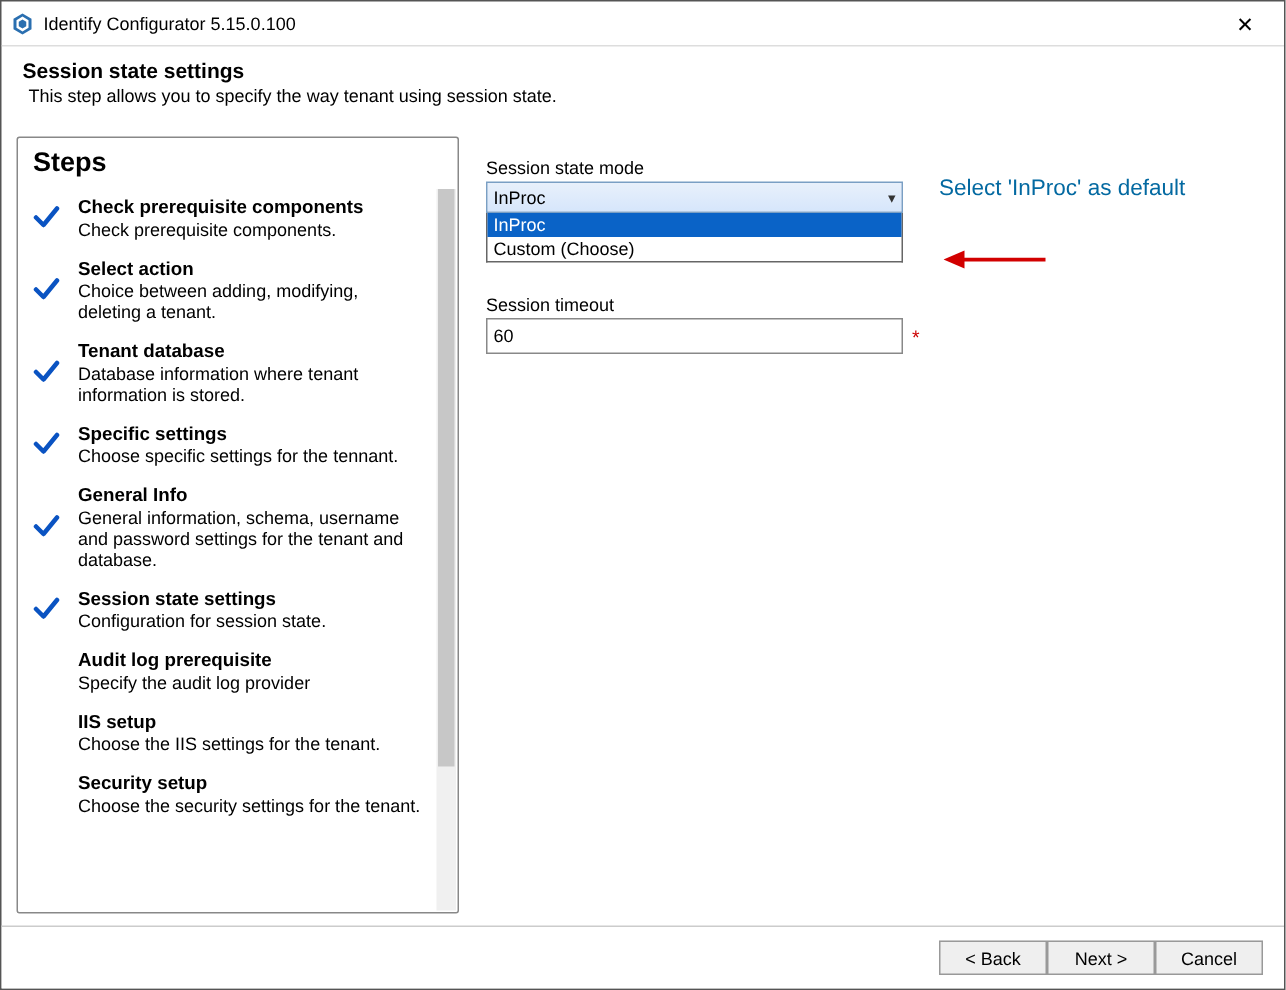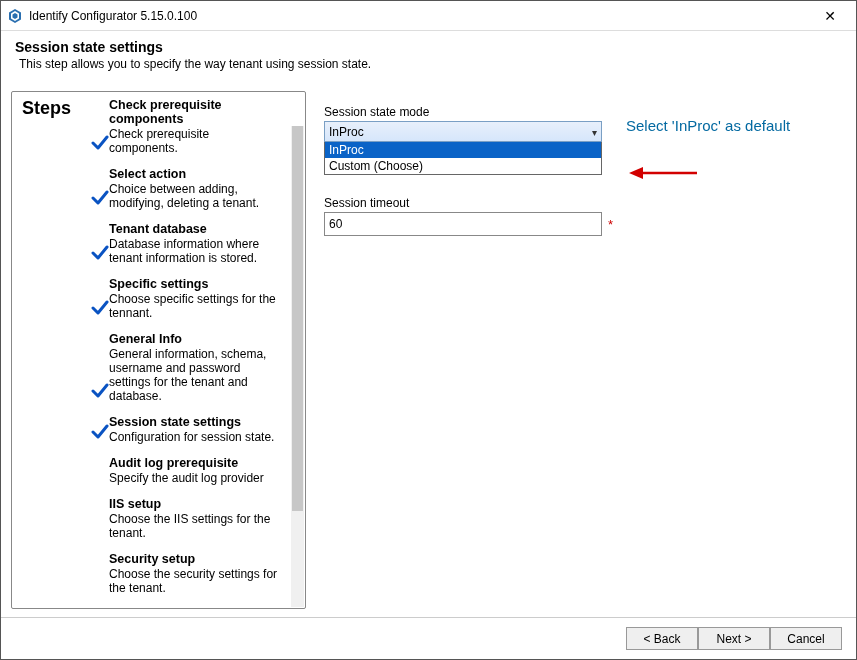--- a/index.html
+++ b/index.html
@@ -35,21 +35,21 @@
       display: flex;
       height: 530px;
       padding: 6px 10px 6px 10px;
       gap: 8px;
     }
     .steps-panel {
       width: 295px;
       border: 1px solid #888;
       border-radius: 2px;
       display: flex;
-      flex-direction: row;
+      flex-direction: column;
       overflow: hidden;
       position: relative;
     }
     .steps-heading {
       font-weight: bold;
       font-size: 18px;
       padding: 6px 10px 6px 10px;
     }
     .steps-scroll {
       flex: 1;
@@ -61,23 +61,23 @@
       position: absolute;
       right: 1px; top: 34px; bottom: 1px; width: 13px;
       background: #f0f0f0;
     }
     .scrollbar-thumb {
       position: absolute; left: 1px; right: 1px; top: 0; height: 80%;
       background: #c7c7c7;
     }
     .step-item {
       display: flex;
-      align-items: flex-end;
+      align-items: center;
       padding: 6px 2px;
-      gap: 0;
+      gap: 12px;
     }
     .check-icon { width: 18px; flex-shrink: 0; margin-top: 1px; }
     .step-text { flex: 1; }
     .step-title { font-weight: bold; font-size: 12.5px; }
     .step-desc { font-size: 12px; margin-top: 1px; }
     .no-check .check-icon { visibility: hidden; }
     
     .main-panel {
       flex: 1;
       padding: 14px 10px;

